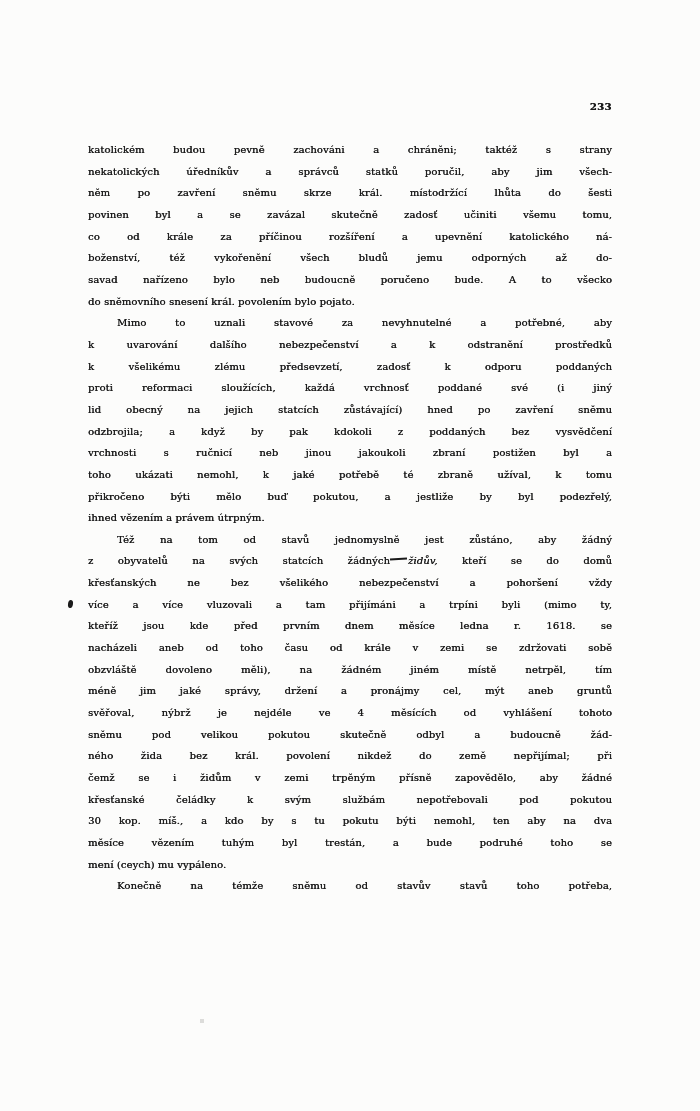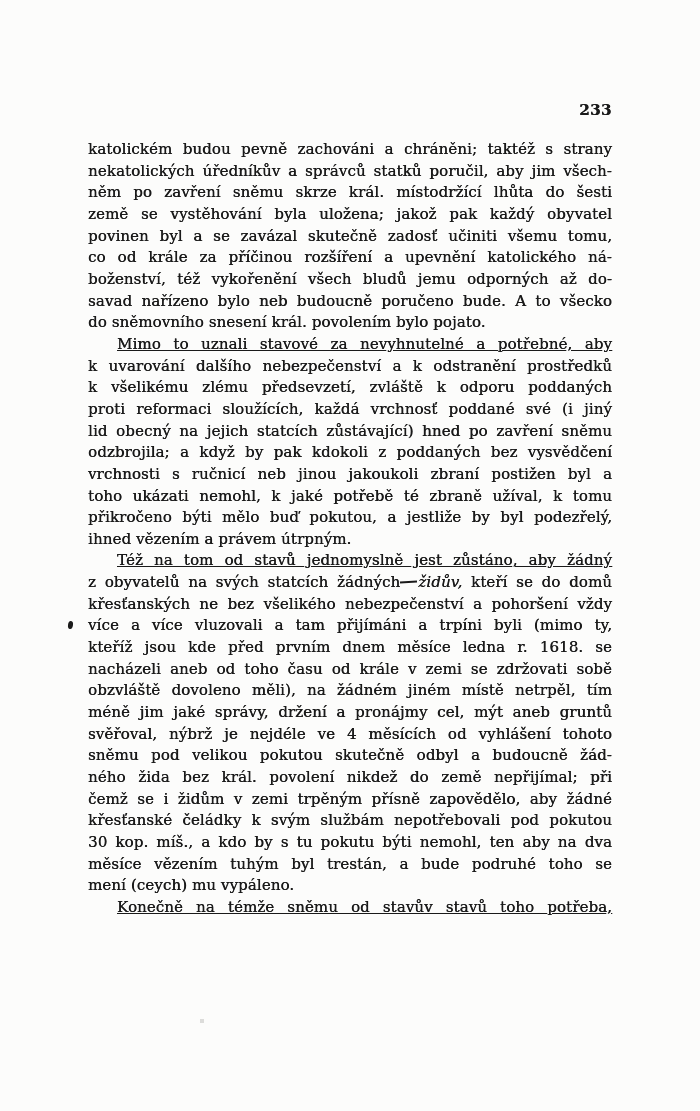--- a/index.html
+++ b/index.html
@@ -16,46 +16,45 @@
     width: 700px;
     height: 1111px;
     font-family: "DejaVu Serif", serif;
   }
   .page-number {
     position: absolute;
     top: 101px;
     left: 88px;
     width: 524px;
     text-align: right;
-    font-size: 15px;
+    font-size: 10px;
     font-weight: bold;
     letter-spacing: 0.5px;
     text-shadow: 0.3px 0 0 currentColor;
   }
   .text-block {
     position: absolute;
     left: 88px;
     top: 139px;
     width: 524px;
-    font-size: 15px;
+    font-size: 10px;
     line-height: 21.66px;
     letter-spacing: 0.1px;
     text-shadow: 0.3px 0 0 currentColor;
   }
   .line {
     position: relative;
     text-align: justify;
     text-align-last: justify;
   }
   .line.last {
     text-align-last: left;
   }
   .line.indent {
     text-indent: 29px;
-    text-decoration: underline;
   }
   .em {
     font-style: italic;
   }
   .stroke-mark {
     display: inline-block;
     width: 17px;
     height: 2px;
     margin: 0 1px 0 0;
     vertical-align: 4px;
@@ -83,29 +82,28 @@
 </style>
 </head>
 <body style="background: rgb(252, 252, 251);">
 
 <div class="page" style="color: rgb(26, 26, 26);">
   <div class="page-number">233</div>
   <div class="text-block">
       <div class="line">katolickém budou pevně zachováni a chráněni; taktéž s strany</div>
       <div class="line">nekatolických úředníkův a správců statků poručil, aby jim všech-</div>
       <div class="line">něm po zavření sněmu skrze král. místodržící lhůta do šesti</div>
-      <div class="line">země se vystěhování byla uložena; jakož pak každý obyvatel</div>
       <div class="line">povinen byl a se zavázal skutečně zadosť učiniti všemu tomu,</div>
       <div class="line">co od krále za příčinou rozšíření a upevnění katolického ná-</div>
       <div class="line">boženství, též vykořenění všech bludů jemu odporných až do-</div>
       <div class="line">savad nařízeno bylo neb budoucně poručeno bude. A to všecko</div>
       <div class="line last">do sněmovního snesení král. povolením bylo pojato.</div>
       <div class="line indent">Mimo to uznali stavové za nevyhnutelné a potřebné, aby</div>
       <div class="line">k uvarování dalšího nebezpečenství a k odstranění prostředků</div>
-      <div class="line">k všelikému zlému předsevzetí, zvláště k odporu poddaných</div>
+      <div class="line">k všelikému zlému předsevzetí, zadosť k odporu poddaných</div>
       <div class="line">proti reformaci sloužících, každá vrchnosť poddané své (i jiný</div>
       <div class="line">lid obecný na jejich statcích zůstávající) hned po zavření sněmu</div>
       <div class="line">odzbrojila; a když by pak kdokoli z poddaných bez vysvědčení</div>
       <div class="line">vrchnosti s ručnicí neb jinou jakoukoli zbraní postižen byl a</div>
       <div class="line">toho ukázati nemohl, k jaké potřebě té zbraně užíval, k tomu</div>
       <div class="line">přikročeno býti mělo buď pokutou, a jestliže by byl podezřelý,</div>
       <div class="line last">ihned vězením a právem útrpným.</div>
       <div class="line indent">Též na tom od stavů jednomyslně jest zůstáno, aby žádný</div>
       <div class="line">z obyvatelů na svých statcích žádných<span class="stroke-mark"></span><span class="em">židův,</span> kteří se do domů</div>
       <div class="line">křesťanských ne bez všelikého nebezpečenství a pohoršení vždy</div>

